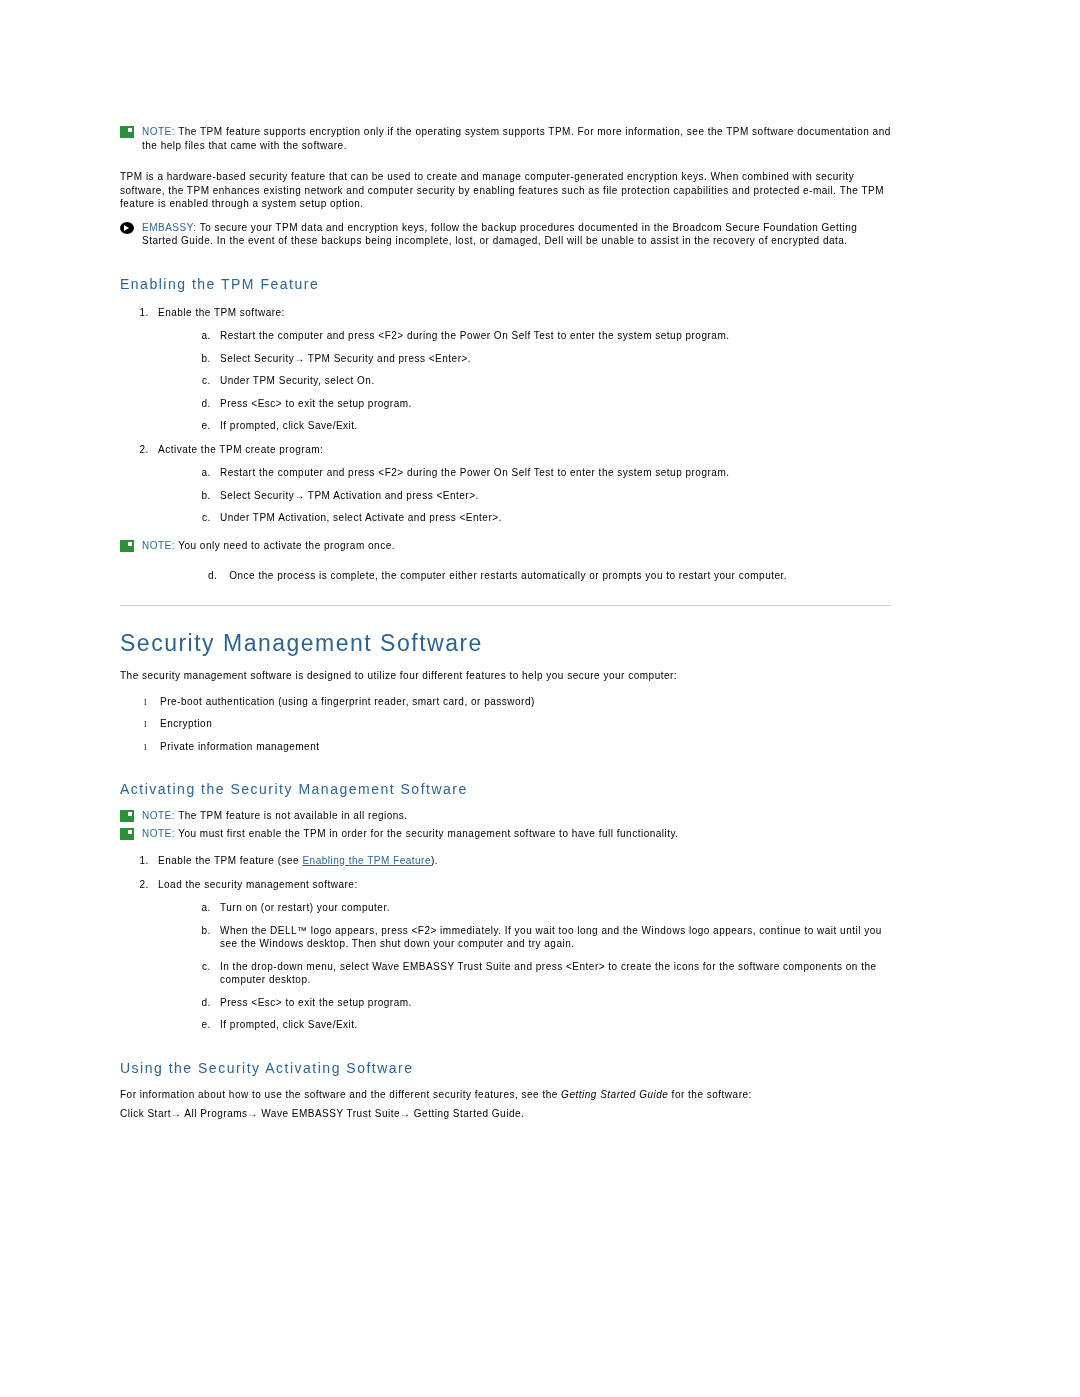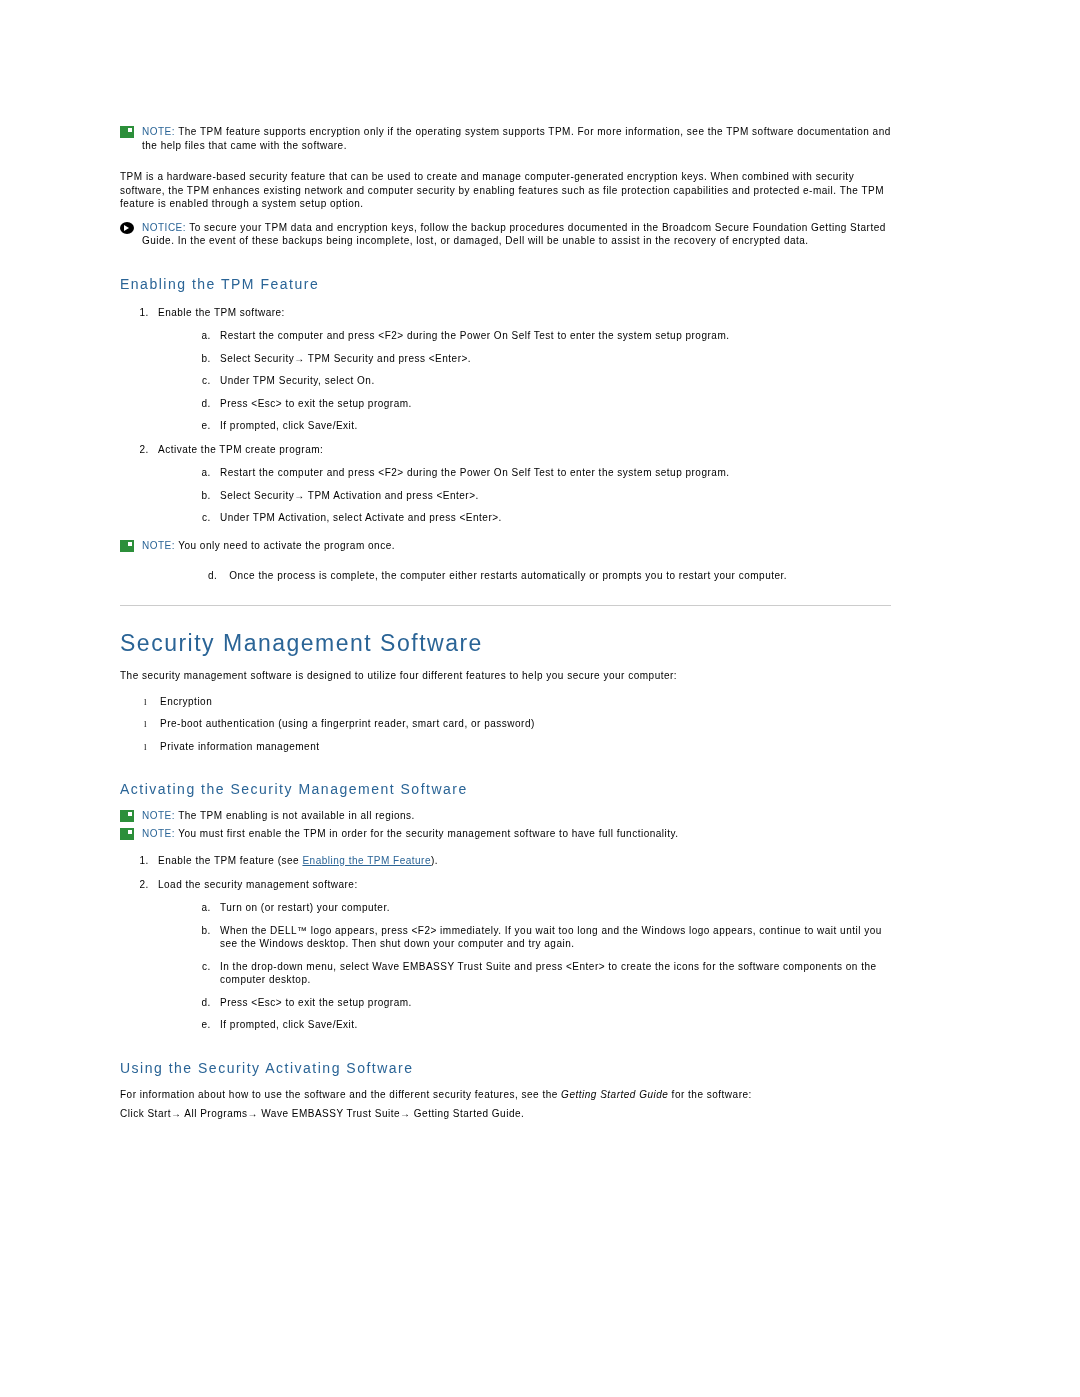--- a/index.html
+++ b/index.html
@@ -107,21 +107,21 @@
       <span class="blue-label">NOTE:</span>
       <span>The TPM feature supports encryption only if the operating system supports TPM. For more information, see the TPM software documentation and the help files that came with the software.</span>
     </div>
   </div>
 
   <p>TPM is a hardware-based security feature that can be used to create and manage computer-generated encryption keys. When combined with security software, the TPM enhances existing network and computer security by enabling features such as file protection capabilities and protected e-mail. The TPM feature is enabled through a system setup option.</p>
 
   <div class="callout">
     <div class="icon notice-icon"></div>
     <div class="text">
-      <span class="blue-label">NOTICE:</span>
+      <span class="blue-label">EMBASSY:</span>
       <span>To secure your TPM data and encryption keys, follow the backup procedures documented in the Broadcom Secure Foundation Getting Started Guide. In the event of these backups being incomplete, lost, or damaged, Dell will be unable to assist in the recovery of encrypted data.</span>
     </div>
   </div>
 
   <h3>Enabling the TPM Feature</h3>
 
   <ol class="num">
     <li>
       <span>Enable the TPM software:</span>
       <ol class="alpha">
@@ -155,32 +155,32 @@
     <span>Once the process is complete, the computer either restarts automatically or prompts you to restart your computer.</span>
   </div>
 
   <hr>
 
   <h2>Security Management Software</h2>
 
   <p>The security management software is designed to utilize four different features to help you secure your computer:</p>
 
   <ul class="lmark">
+    <li>Pre-boot authentication (using a fingerprint reader, smart card, or password)</li>
     <li>Encryption</li>
-    <li>Pre-boot authentication (using a fingerprint reader, smart card, or password)</li>
     <li>Private information management</li>
   </ul>
 
   <h3>Activating the Security Management Software</h3>
 
   <div class="callout" style="margin:8px 0 4px 0">
     <div class="icon note-icon"></div>
     <div class="text">
       <span class="blue-label">NOTE:</span>
-      <span>The TPM enabling is not available in all regions.</span>
+      <span>The TPM feature is not available in all regions.</span>
     </div>
   </div>
 
   <div class="callout" style="margin:4px 0 14px 0">
     <div class="icon note-icon"></div>
     <div class="text">
       <span class="blue-label">NOTE:</span>
       <span>You must first enable the TPM in order for the security management software to have full functionality.</span>
     </div>
   </div>

